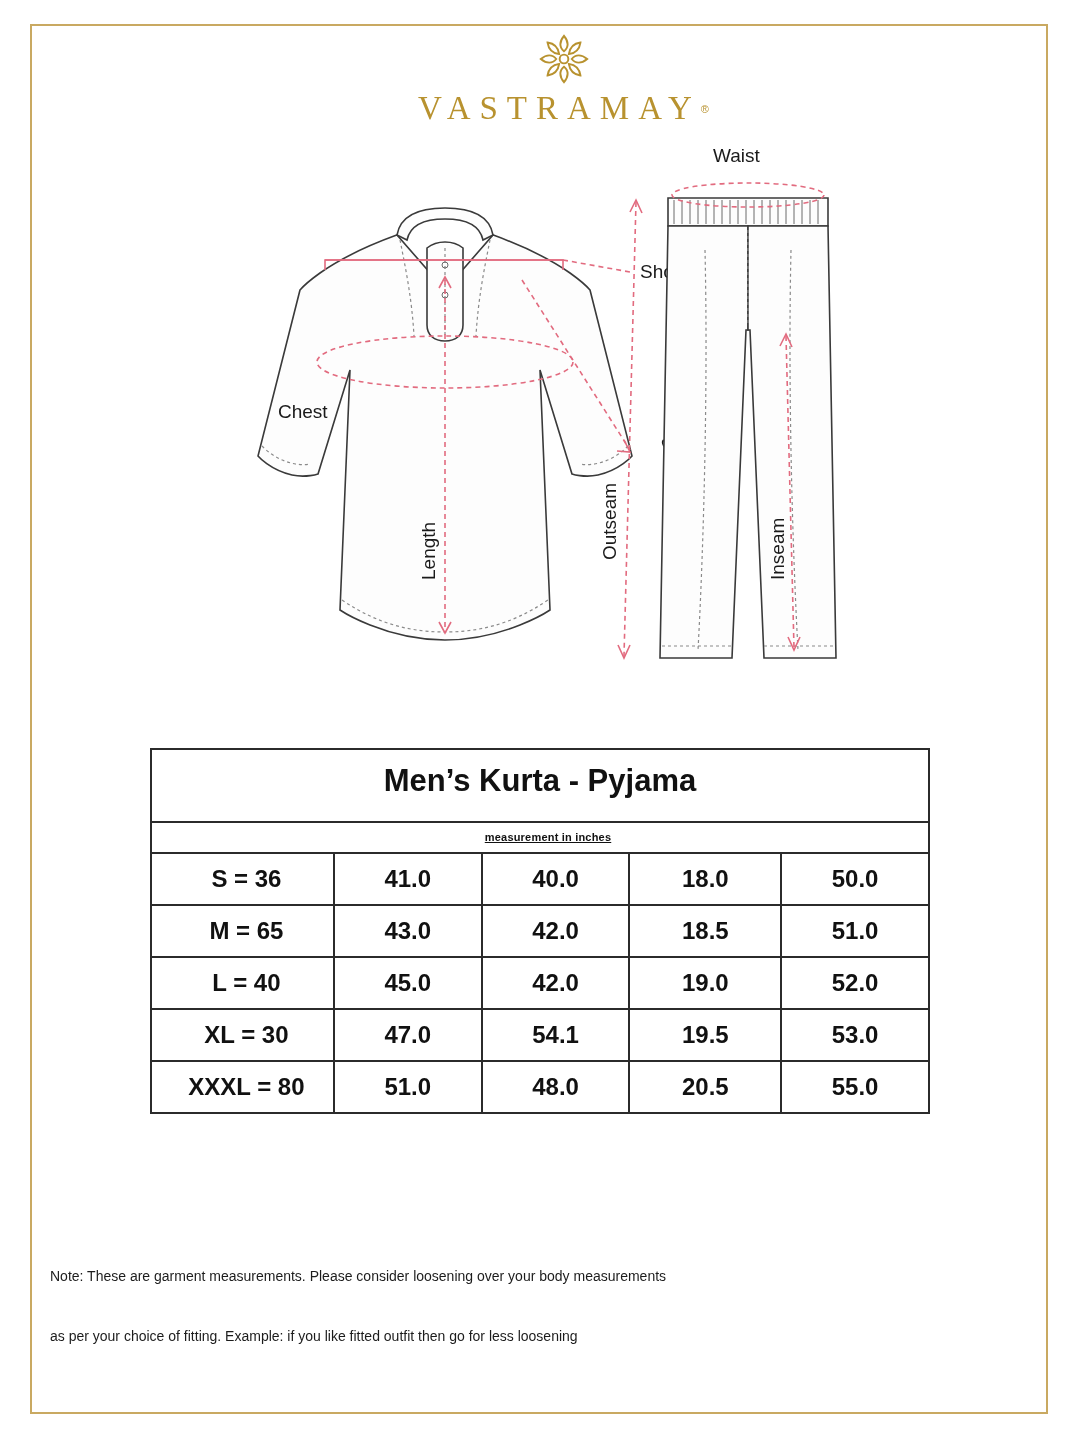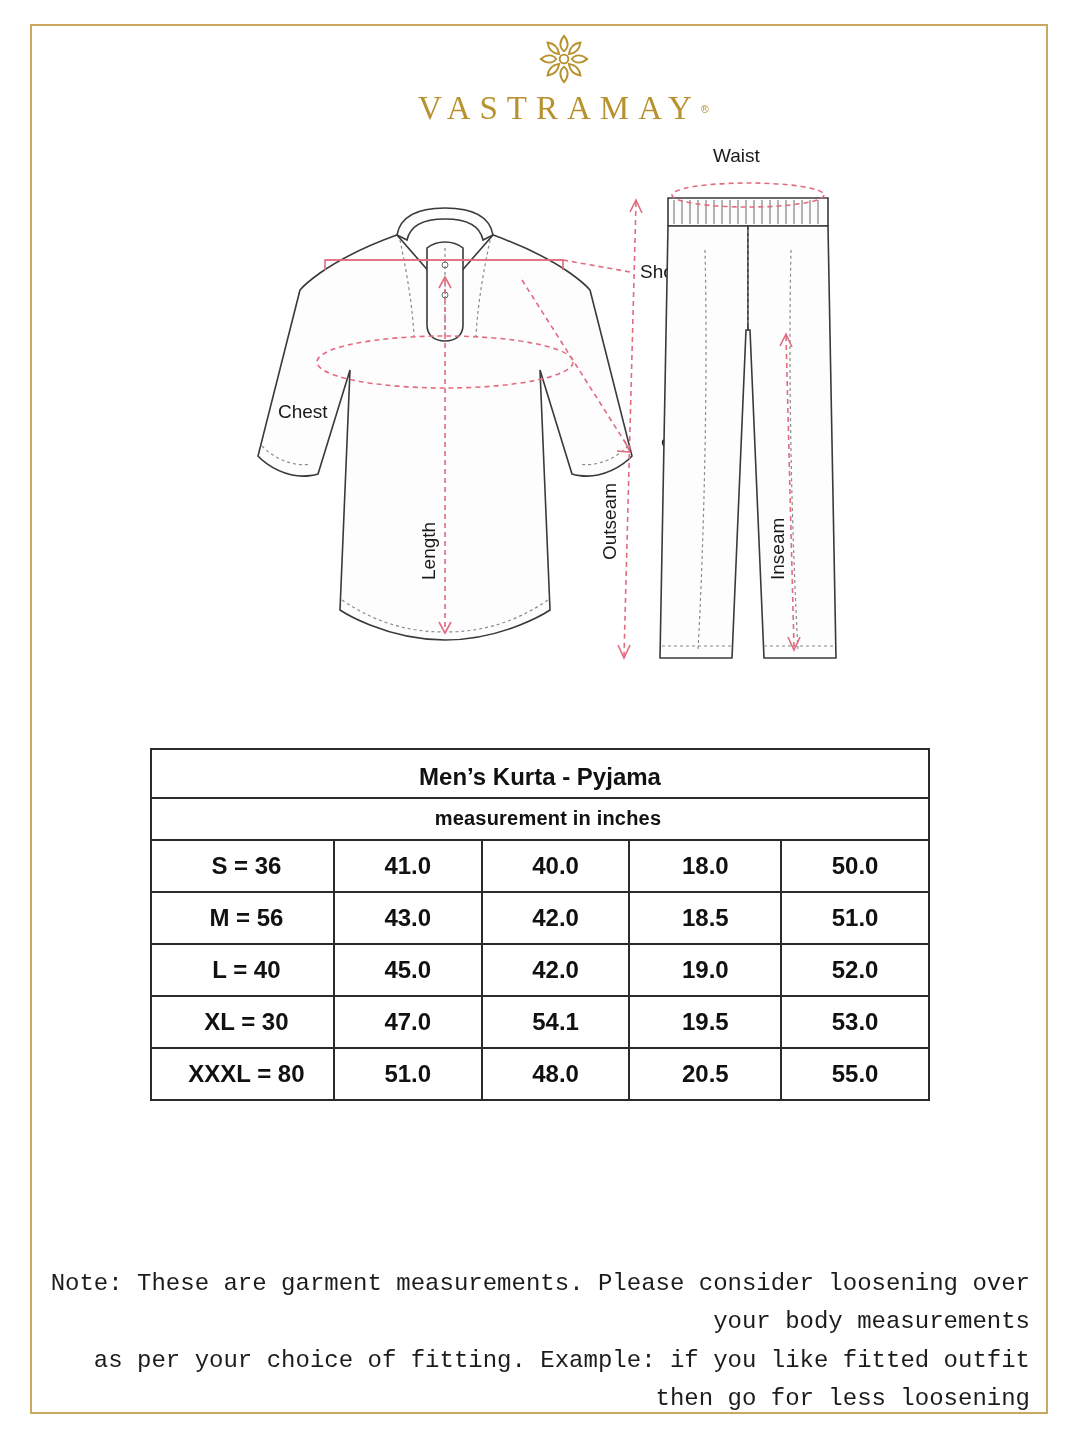--- a/index.html
+++ b/index.html
@@ -73,29 +73,30 @@
     width: 100%;
     table-layout: fixed;
   }
   table.size-table td, table.size-table th {
     border: 2px solid #2b2b2b;
     text-align: center;
     font-weight: bold;
     color: #111;
   }
   .tbl-title {
-    font-size: 24px;
-    padding: 13px 0 6px 0;
+    font-size: 31px;
+    padding: 13px 0 22px 0;
     font-weight: bold;
   }
   .tbl-sub {
-    font-size: 20px;
+    font-size: 11px;
     padding: 8px 0 9px 16px;
     font-weight: bold;
     letter-spacing: 0.2px;
+    text-decoration: underline;
   }
   .hdr-cell {
     font-size: 24px;
     height: 88px;
     vertical-align: middle;
     line-height: 1.14;
   }
   .body-cell {
     font-size: 24px;
     height: 48px;
@@ -110,27 +111,26 @@
   .col-chest { width: 19%; }
   .col-length { width: 19%; }
   .col-shoulder { width: 19.5%; }
   .col-bottom { width: 19%; }
 
   .note {
     position: absolute;
     left: 50px;
     right: 50px;
     top: 1265px;
-    font-size: 24px;
+    font-size: 14px;
     line-height: 1.6;
     color: #1c1c1c;
-    text-align: right;
-    font-family: Liberation Mono, monospace;
-  }
-  .note .l2 { display: block; }
+    text-align: left;
+  }
+  .note .l2 { display: block; margin-top: 38px; }
 
   .lbl {
     font-size: 19px;
     fill: #1a1a1a;
     font-family: "Liberation Sans", sans-serif;
   }
   .garment-line {
     fill: #fdfdfd;
     stroke: #3a3a3a;
     stroke-width: 1.6;
@@ -299,21 +299,21 @@
       </tr>
 
       <tr>
         <td class="body-cell size-cell">S = 36</td>
         <td class="body-cell">41.0</td>
         <td class="body-cell">40.0</td>
         <td class="body-cell">18.0</td>
         <td class="body-cell">50.0</td>
       </tr>
       <tr>
-        <td class="body-cell size-cell">M = 56</td>
+        <td class="body-cell size-cell">M = 65</td>
         <td class="body-cell">43.0</td>
         <td class="body-cell">42.0</td>
         <td class="body-cell">18.5</td>
         <td class="body-cell">51.0</td>
       </tr>
       <tr>
         <td class="body-cell size-cell">L = 40</td>
         <td class="body-cell">45.0</td>
         <td class="body-cell">42.0</td>
         <td class="body-cell">19.0</td>

